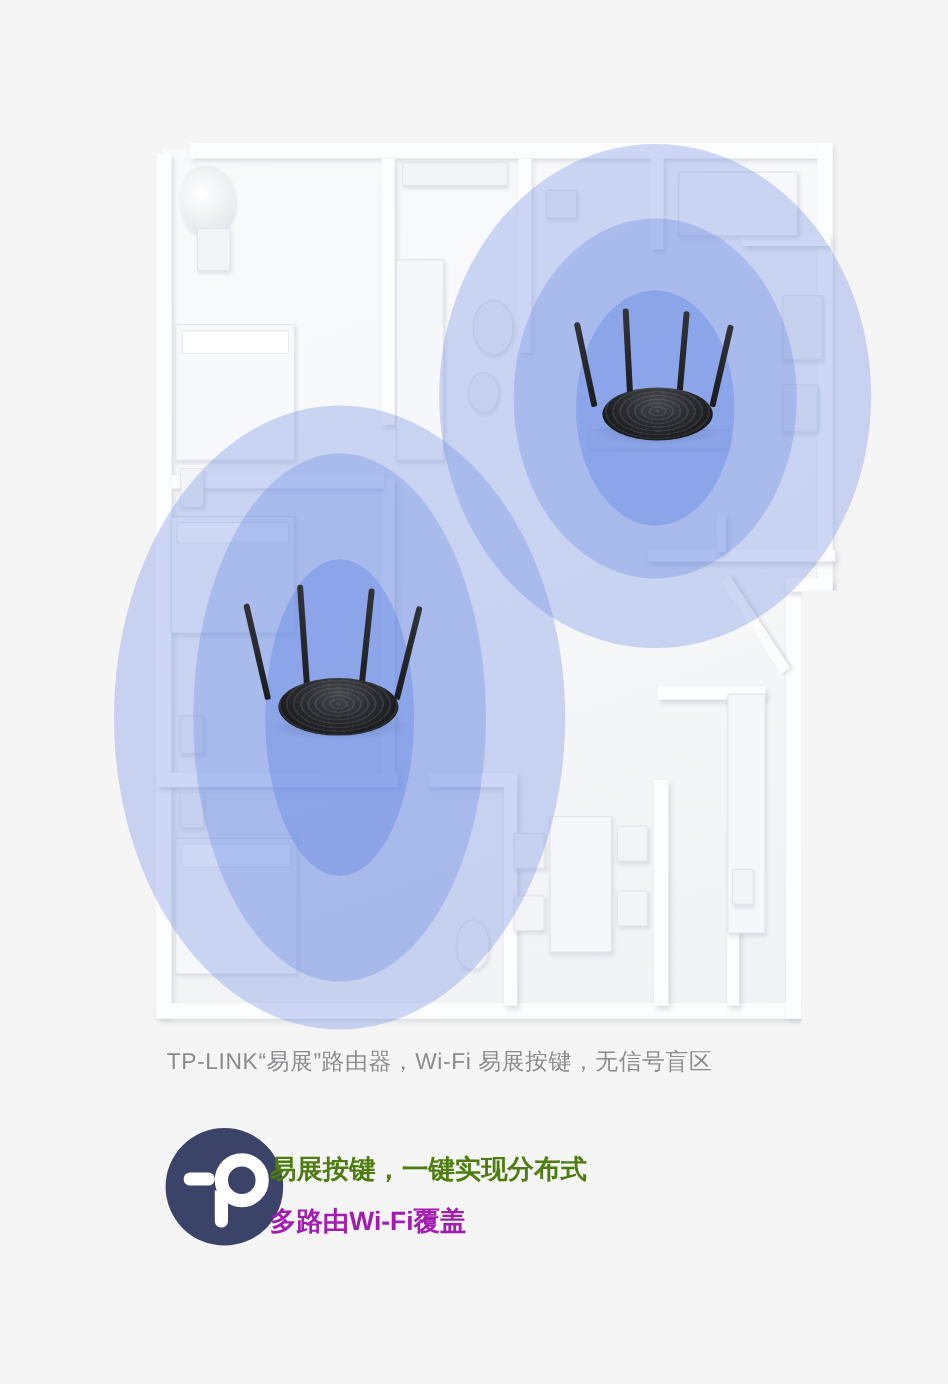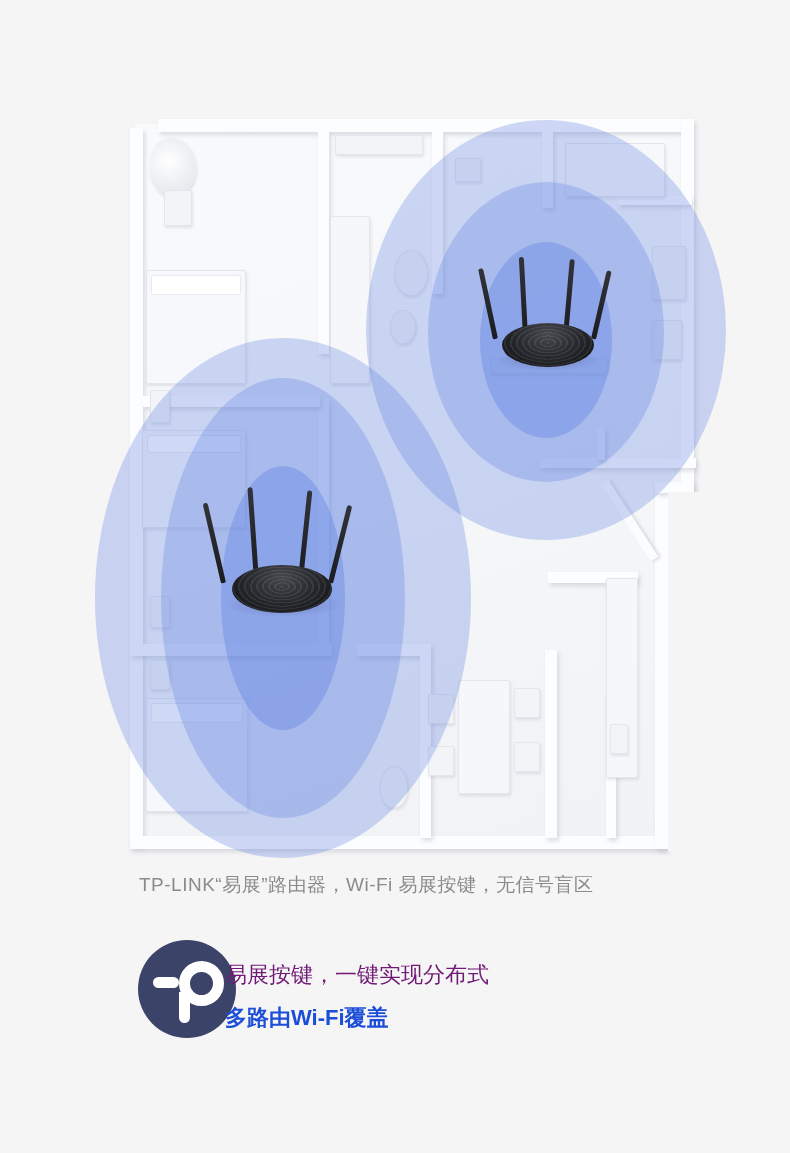--- a/index.html
+++ b/index.html
@@ -40,22 +40,22 @@
            background:repeating-radial-gradient(ellipse at 50% 45%,rgba(255,255,255,.08) 0 2px,rgba(0,0,0,0) 2px 6px);}
 
   
   .caption{position:absolute;left:139px;top:872px;font-size:19px;font-weight:500;
            color:#8b8b8d;letter-spacing:.5px;}
   .logo{position:absolute;left:138px;top:940px;width:98px;height:98px;border-radius:50%;background:#3b4468;}
   .logo-dash{position:absolute;left:15px;top:37px;width:26px;height:11px;border-radius:6px;background:#fff;}
   .logo-ring{position:absolute;left:41px;top:21px;width:45px;height:45px;border:11px solid #fff;
              border-radius:50%;box-sizing:border-box;}
   .logo-stem{position:absolute;left:41px;top:52px;width:11px;height:31px;background:#fff;border-radius:0 0 6px 6px;}
-  .feature-line1{position:absolute;left:225px;top:960px;font-size:22px;font-weight:400;color:#701a75;}
-  .feature-line2{position:absolute;left:225px;top:1003px;font-size:22px;font-weight:700;color:#1d4ed8;}
+  .feature-line1{position:absolute;left:225px;top:960px;font-size:22px;font-weight:700;color:#4d7c0f;}
+  .feature-line2{position:absolute;left:225px;top:1003px;font-size:22px;font-weight:700;color:#a21caf;}
 </style>
 </head>
 <body>
 
 <div class="stage" style="background: rgb(245, 245, 246);">
 
   <div class="layer">
     <div class="floor-main"></div>
 
     <div class="wall" style="left: 158px; top: 119px; width: 532px; height: 13px;"></div>

